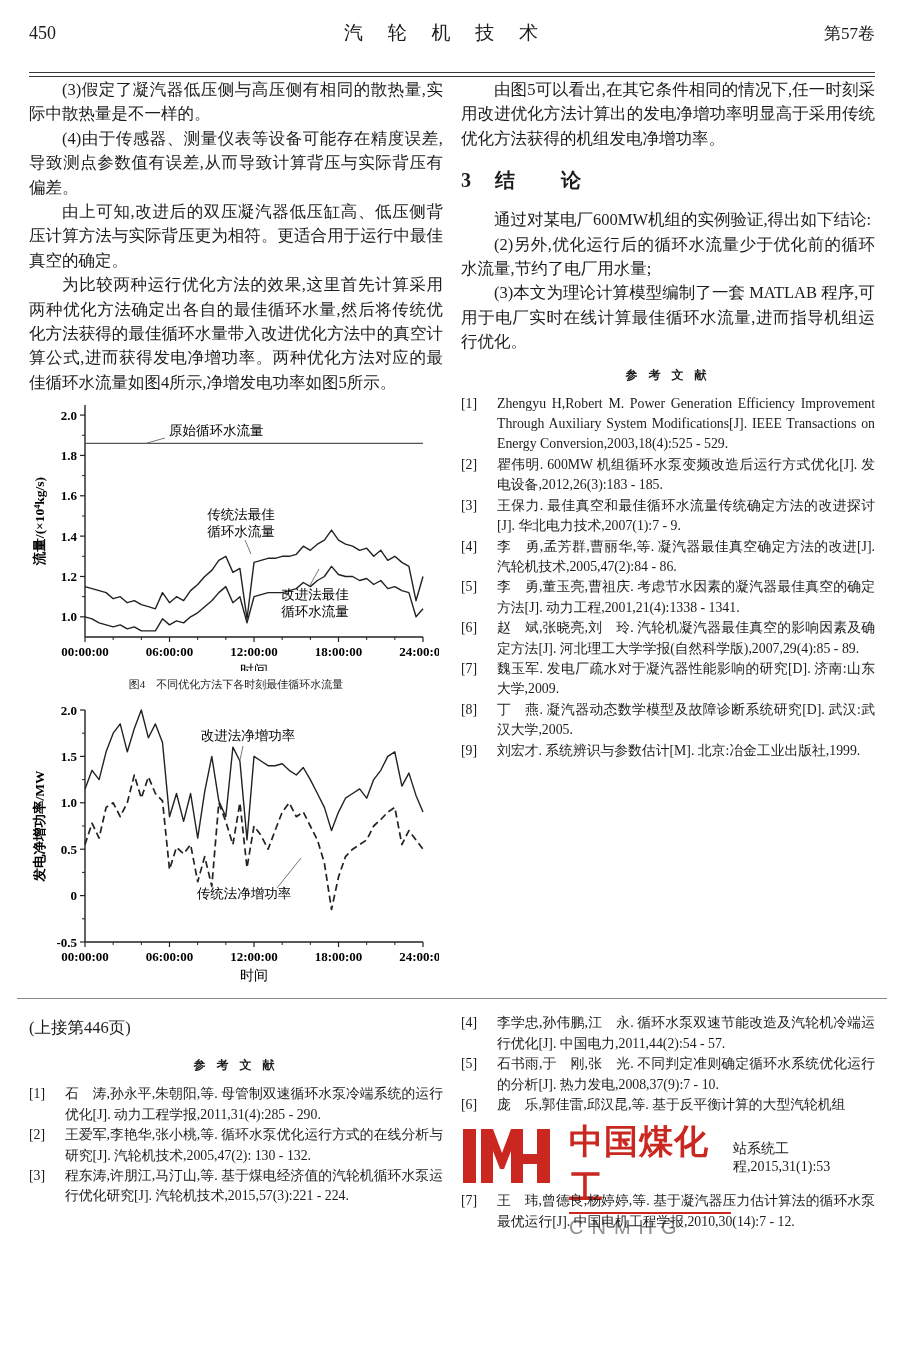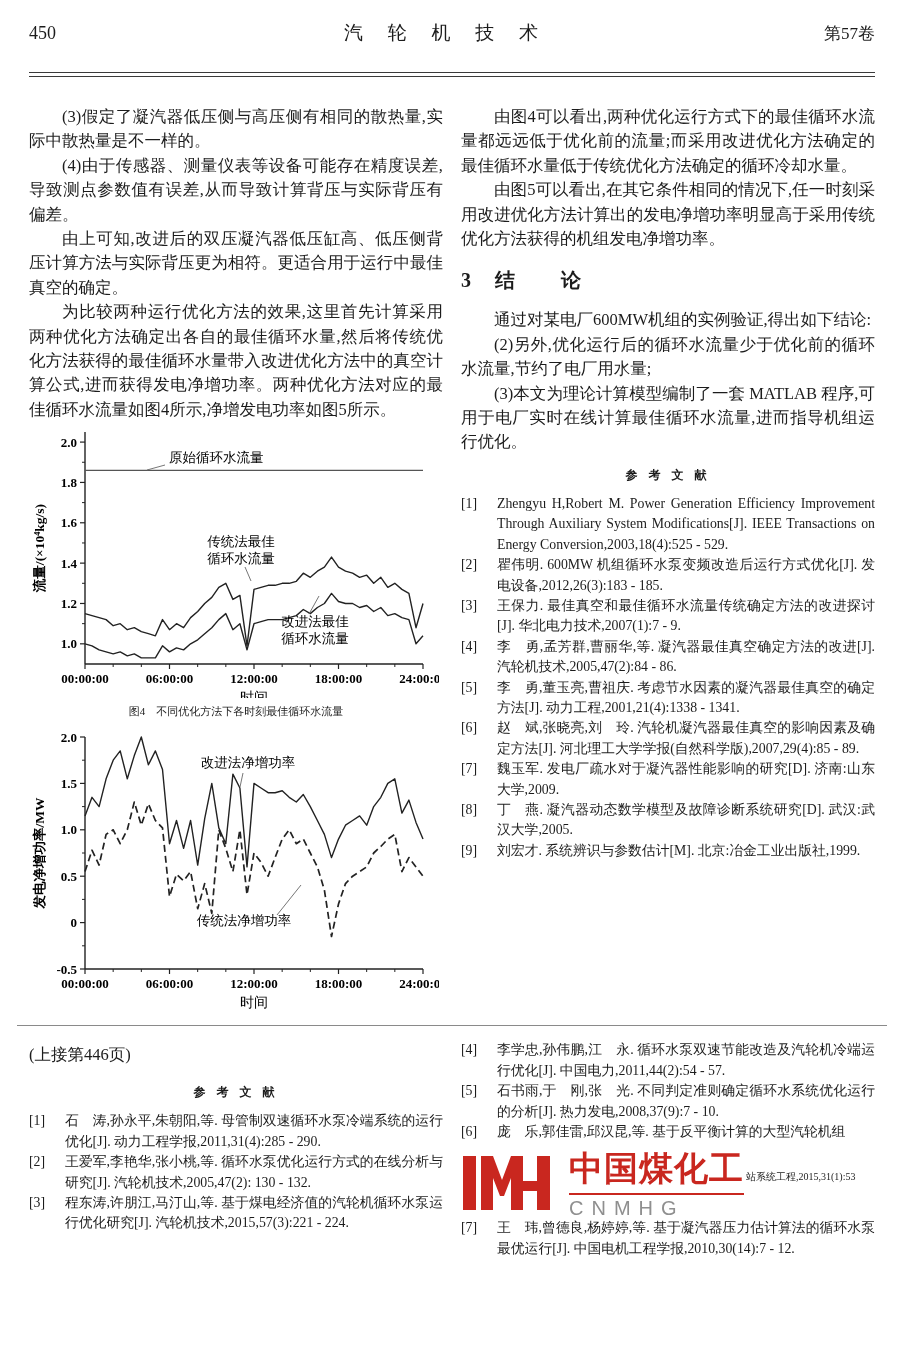--- a/index.html
+++ b/index.html
@@ -8,21 +8,21 @@
     font-family:"Liberation Serif","DejaVu Serif",serif;color:#1c1c1c;overflow:hidden;
     box-sizing:border-box;padding:0 29px;
   }
   
   .hdr{display:flex;align-items:center;justify-content:space-between;height:66px;}
   .hdr .pgno{font-size:18px;}
   .hdr .jtitle{font-size:19px;letter-spacing:10px;transform:translateX(6px);}
   .hdr .vol{font-size:17px;}
   .hdr-rule{height:3px;border-top:1.6px solid #3a3a3a;border-bottom:1.2px solid #3a3a3a;margin-top:6px;}
   
-  .cols{display:flex;gap:18px;margin-top:28px;}
+  .cols{display:flex;gap:18px;margin-top:1px;}
   .col{width:414px;flex:none;}
   p.para{margin:0;font-size:16.5px;line-height:24.4px;text-align:justify;text-indent:2em;}
   .sec-head{font-size:20px;margin:16px 0 14px 0;letter-spacing:2px;}
   .refs-head{text-align:center;font-weight:bold;font-size:12px;letter-spacing:4px;margin:12px 0 10px 0;}
   .ref{display:flex;font-size:13.8px;line-height:20.4px;margin:0;}
   .ref .ref-id{flex:none;width:36px;}
   .ref .ref-text{flex:1;text-align:justify;}
   
   .fig{margin:4px 0 2px 0;}
   .fig-caption{text-align:center;font-size:11px;margin:2px 0 10px 0;}
@@ -31,21 +31,21 @@
   .divider{border:none;border-top:1px solid #8a8a8a;margin:6px -12px 0 -12px;}
   .bottom{margin-top:14px;}
   .cont-note{font-size:16.5px;margin:4px 0 12px 0;}
   
   .wm-row{display:flex;align-items:flex-start;margin:2px 0 2px 2px;height:72px;}
   .wm-logo{flex:none;margin-right:10px;}
   .wm-right{padding-top:2px;}
   .wm-line1{display:flex;align-items:baseline;}
   .wm-cn{font-family:"Liberation Sans","DejaVu Sans",sans-serif;font-size:34px;font-weight:bold;
          border-bottom:2.5px solid;padding-bottom:1px;letter-spacing:1px;}
-  .wm-tail{font-size:10px;color:#1c1c1c;margin-left:2px;}
+  .wm-tail{font-size:14px;color:#1c1c1c;margin-left:2px;}
   .wm-en{font-family:"Liberation Sans","DejaVu Sans",sans-serif;font-size:20px;letter-spacing:8px;margin-top:2px;}
 </style>
 </head>
 <body>
 
 <div class="page">
 
   <div class="hdr">
     <span class="pgno">450</span>
     <span class="jtitle">汽 轮 机 技 术</span>
@@ -165,21 +165,20 @@
               <text x="219" y="38" text-anchor="middle" font-size="13.5">改进法净增功率</text>
               <line x1="214" y1="44" x2="211" y2="58" stroke="#666" stroke-width="0.9"></line>
               <text x="215" y="196" text-anchor="middle" font-size="13.5">传统法净增功率</text>
               <line x1="248" y1="186" x2="272" y2="156" stroke="#666" stroke-width="0.9"></line>
             </svg></div>
       </div>
     </section>
 
     <section class="col">
       <div>
-          <p class="para">由图4可以看出,两种优化运行方式下的最佳循环水流量都远远低于优化前的流量;而采用改进优化方法确定的最佳循环水量低于传统优化方法确定的循环冷却水量。</p>
           <p class="para">由图5可以看出,在其它条件相同的情况下,任一时刻采用改进优化方法计算出的发电净增功率明显高于采用传统优化方法获得的机组发电净增功率。</p>
         </div>
       <h2 class="sec-head">3　结　　论</h2>
       <div>
           <p class="para">通过对某电厂600MW机组的实例验证,得出如下结论:</p>
           <p class="para">(2)另外,优化运行后的循环水流量少于优化前的循环水流量,节约了电厂用水量;</p>
           <p class="para">(3)本文为理论计算模型编制了一套 MATLAB 程序,可用于电厂实时在线计算最佳循环水流量,进而指导机组运行优化。</p>
         </div>
       <div class="refs-head">参 考 文 献</div>
       <div>

